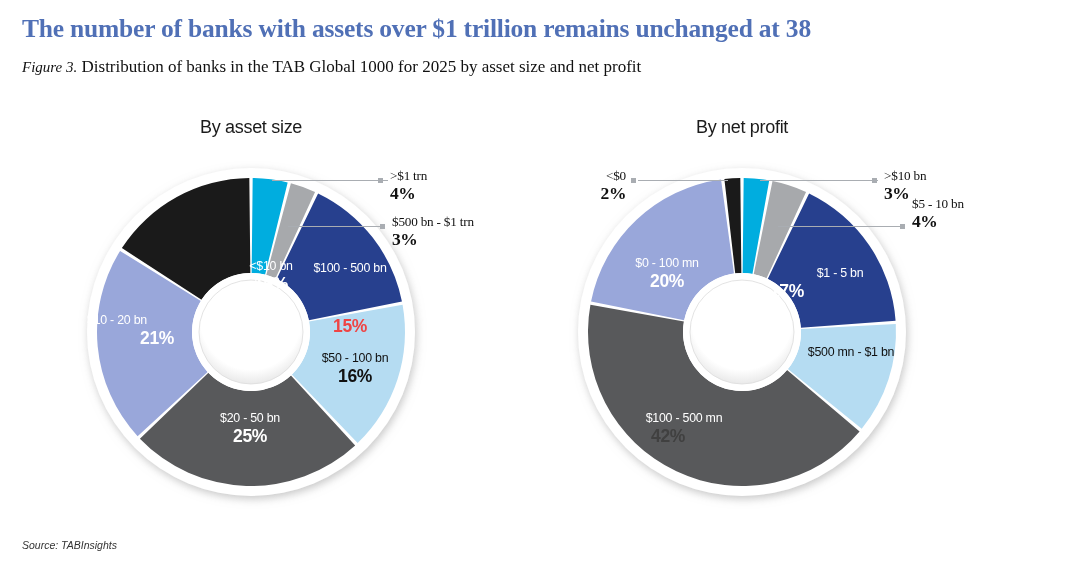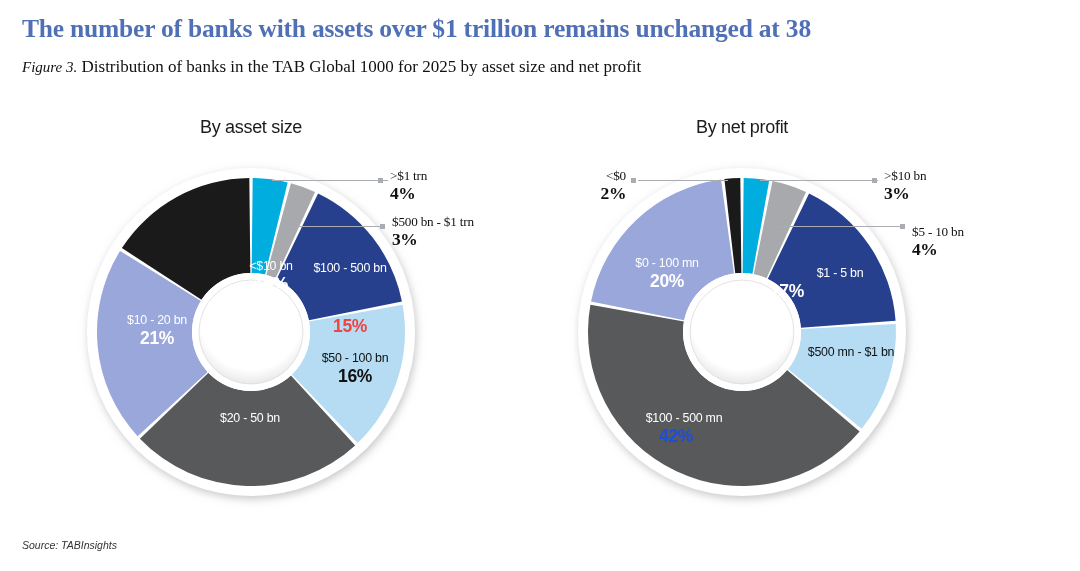--- a/index.html
+++ b/index.html
@@ -178,22 +178,23 @@
   <div class="slice-label" style="position:absolute;left:126px;top:93px;width:120px;text-align:center;color:#ffffff;">&lt;$10  bn</div>
   <div class="slice-value" style="position:absolute;left:126px;top:108px;width:120px;text-align:center;color:#ffffff;">16%</div>
 
   <div class="slice-label" style="position:absolute;left:195px;top:95px;width:140px;text-align:center;color:#ffffff;">$100 - 500 bn</div>
   <div class="slice-value" style="position:absolute;left:195px;top:110px;width:140px;text-align:center;color:#ef4444;margin-top:40px;">15%</div>
 
   <div class="slice-label" style="position:absolute;left:200px;top:185px;width:140px;text-align:center;color:#111111;">$50 - 100 bn</div>
   <div class="slice-value" style="position:absolute;left:200px;top:200px;width:140px;text-align:center;color:#111111;">16%</div>
 
   <div class="slice-label" style="position:absolute;left:95px;top:245px;width:140px;text-align:center;color:#ffffff;">$20 - 50 bn</div>
-
-  <div class="slice-label" style="position:absolute;left:2px;top:147px;width:140px;text-align:center;color:#ffffff;">$10 - 20 bn</div>
+  <div class="slice-value" style="position:absolute;left:95px;top:260px;width:140px;text-align:center;color:#ffffff;">25%</div>
+
+  <div class="slice-label" style="position:absolute;left:2px;top:147px;width:140px;text-align:left;color:#ffffff;">$10 - 20 bn</div>
   <div class="slice-value" style="position:absolute;left:2px;top:162px;width:140px;text-align:center;color:#ffffff;">21%</div>
 </div>
 
 <div class="leader" style="left:272px;top:180px;width:116px;"></div>
 <div class="leader-dot" style="left:378px;top:178px;"></div>
 <div class="callout" style="left:390px;top:168px;">
   <span class="c-name">&gt;$1 trn</span>
   <span class="c-val">4%</span>
 </div>
 
@@ -239,21 +240,21 @@
     <circle cx="166" cy="166" r="59" fill="#ffffff"></circle>
     <circle cx="166" cy="166" r="52" fill="url(#hubGradR)" stroke="#dcdcdc" stroke-width="0.8"></circle>
   </svg>
 
   <div class="slice-label" style="position:absolute;left:194px;top:100px;width:140px;text-align:center;color:#ffffff;">$1 - 5 bn</div>
   <div class="slice-value" style="position:absolute;left:194px;top:115px;width:140px;text-align:left;color:#ffffff;">17%</div>
 
   <div class="slice-label" style="position:absolute;left:196px;top:179px;width:158px;text-align:center;color:#111111;">$500 mn - $1 bn</div>
 
   <div class="slice-label" style="position:absolute;left:28px;top:245px;width:160px;text-align:center;color:#ffffff;">$100 - 500 mn</div>
-  <div class="slice-value" style="position:absolute;left:20px;top:260px;width:160px;text-align:center;color:#1d4ed8;">42%</div>
+  <div class="slice-value" style="position:absolute;left:12px;top:260px;width:160px;text-align:center;color:#404040;">42%</div>
 
   <div class="slice-label" style="position:absolute;left:21px;top:90px;width:140px;text-align:center;color:#ffffff;">$0 - 100 mn</div>
   <div class="slice-value" style="position:absolute;left:21px;top:105px;width:140px;text-align:center;color:#ffffff;">20%</div>
 </div>
 
 <div class="leader" style="left:638px;top:180px;width:90px;"></div>
 <div class="leader-dot" style="left:631px;top:178px;"></div>
 <div class="callout align-right" style="left:500px;top:168px;width:126px;">
   <span class="c-name">&lt;$0</span>
   <span class="c-val">2%</span>
@@ -261,18 +262,18 @@
 
 <div class="leader" style="left:760px;top:180px;width:118px;"></div>
 <div class="leader-dot" style="left:872px;top:178px;"></div>
 <div class="callout" style="left:884px;top:168px;">
   <span class="c-name">&gt;$10 bn</span>
   <span class="c-val">3%</span>
 </div>
 
 <div class="leader" style="left:778px;top:226px;width:124px;"></div>
 <div class="leader-dot" style="left:900px;top:224px;"></div>
-<div class="callout" style="left:912px;top:224px;">
+<div class="callout" style="left:912px;top:196px;">
   <span class="c-name">$5 - 10 bn</span>
   <span class="c-val">4%</span>
 </div>
 
 <div id="source">Source: TABInsights</div>
 
 </body></html>

